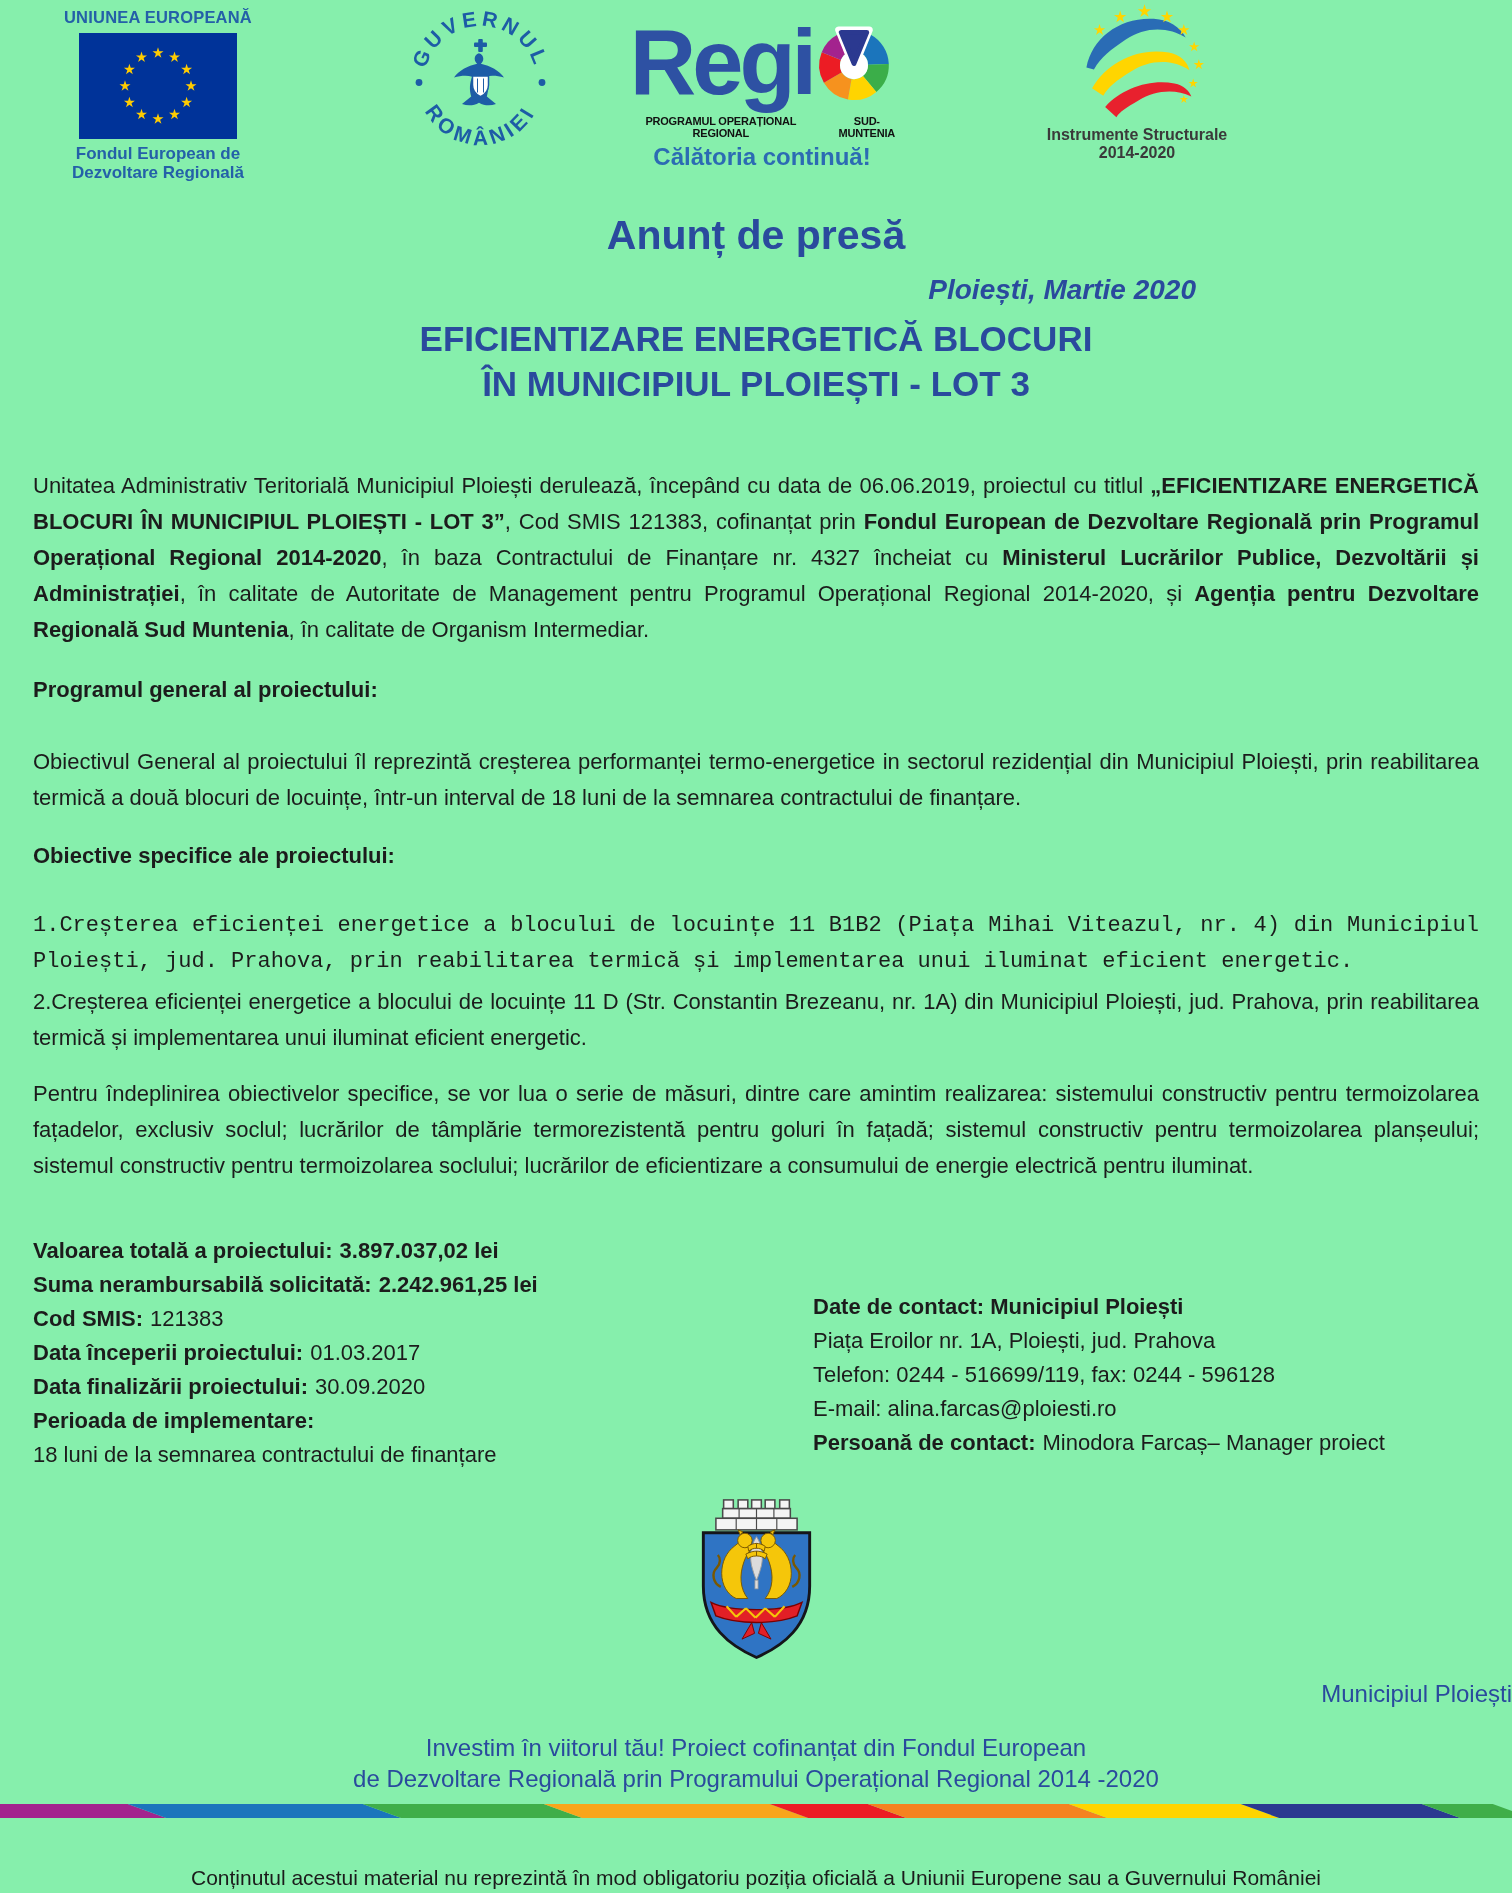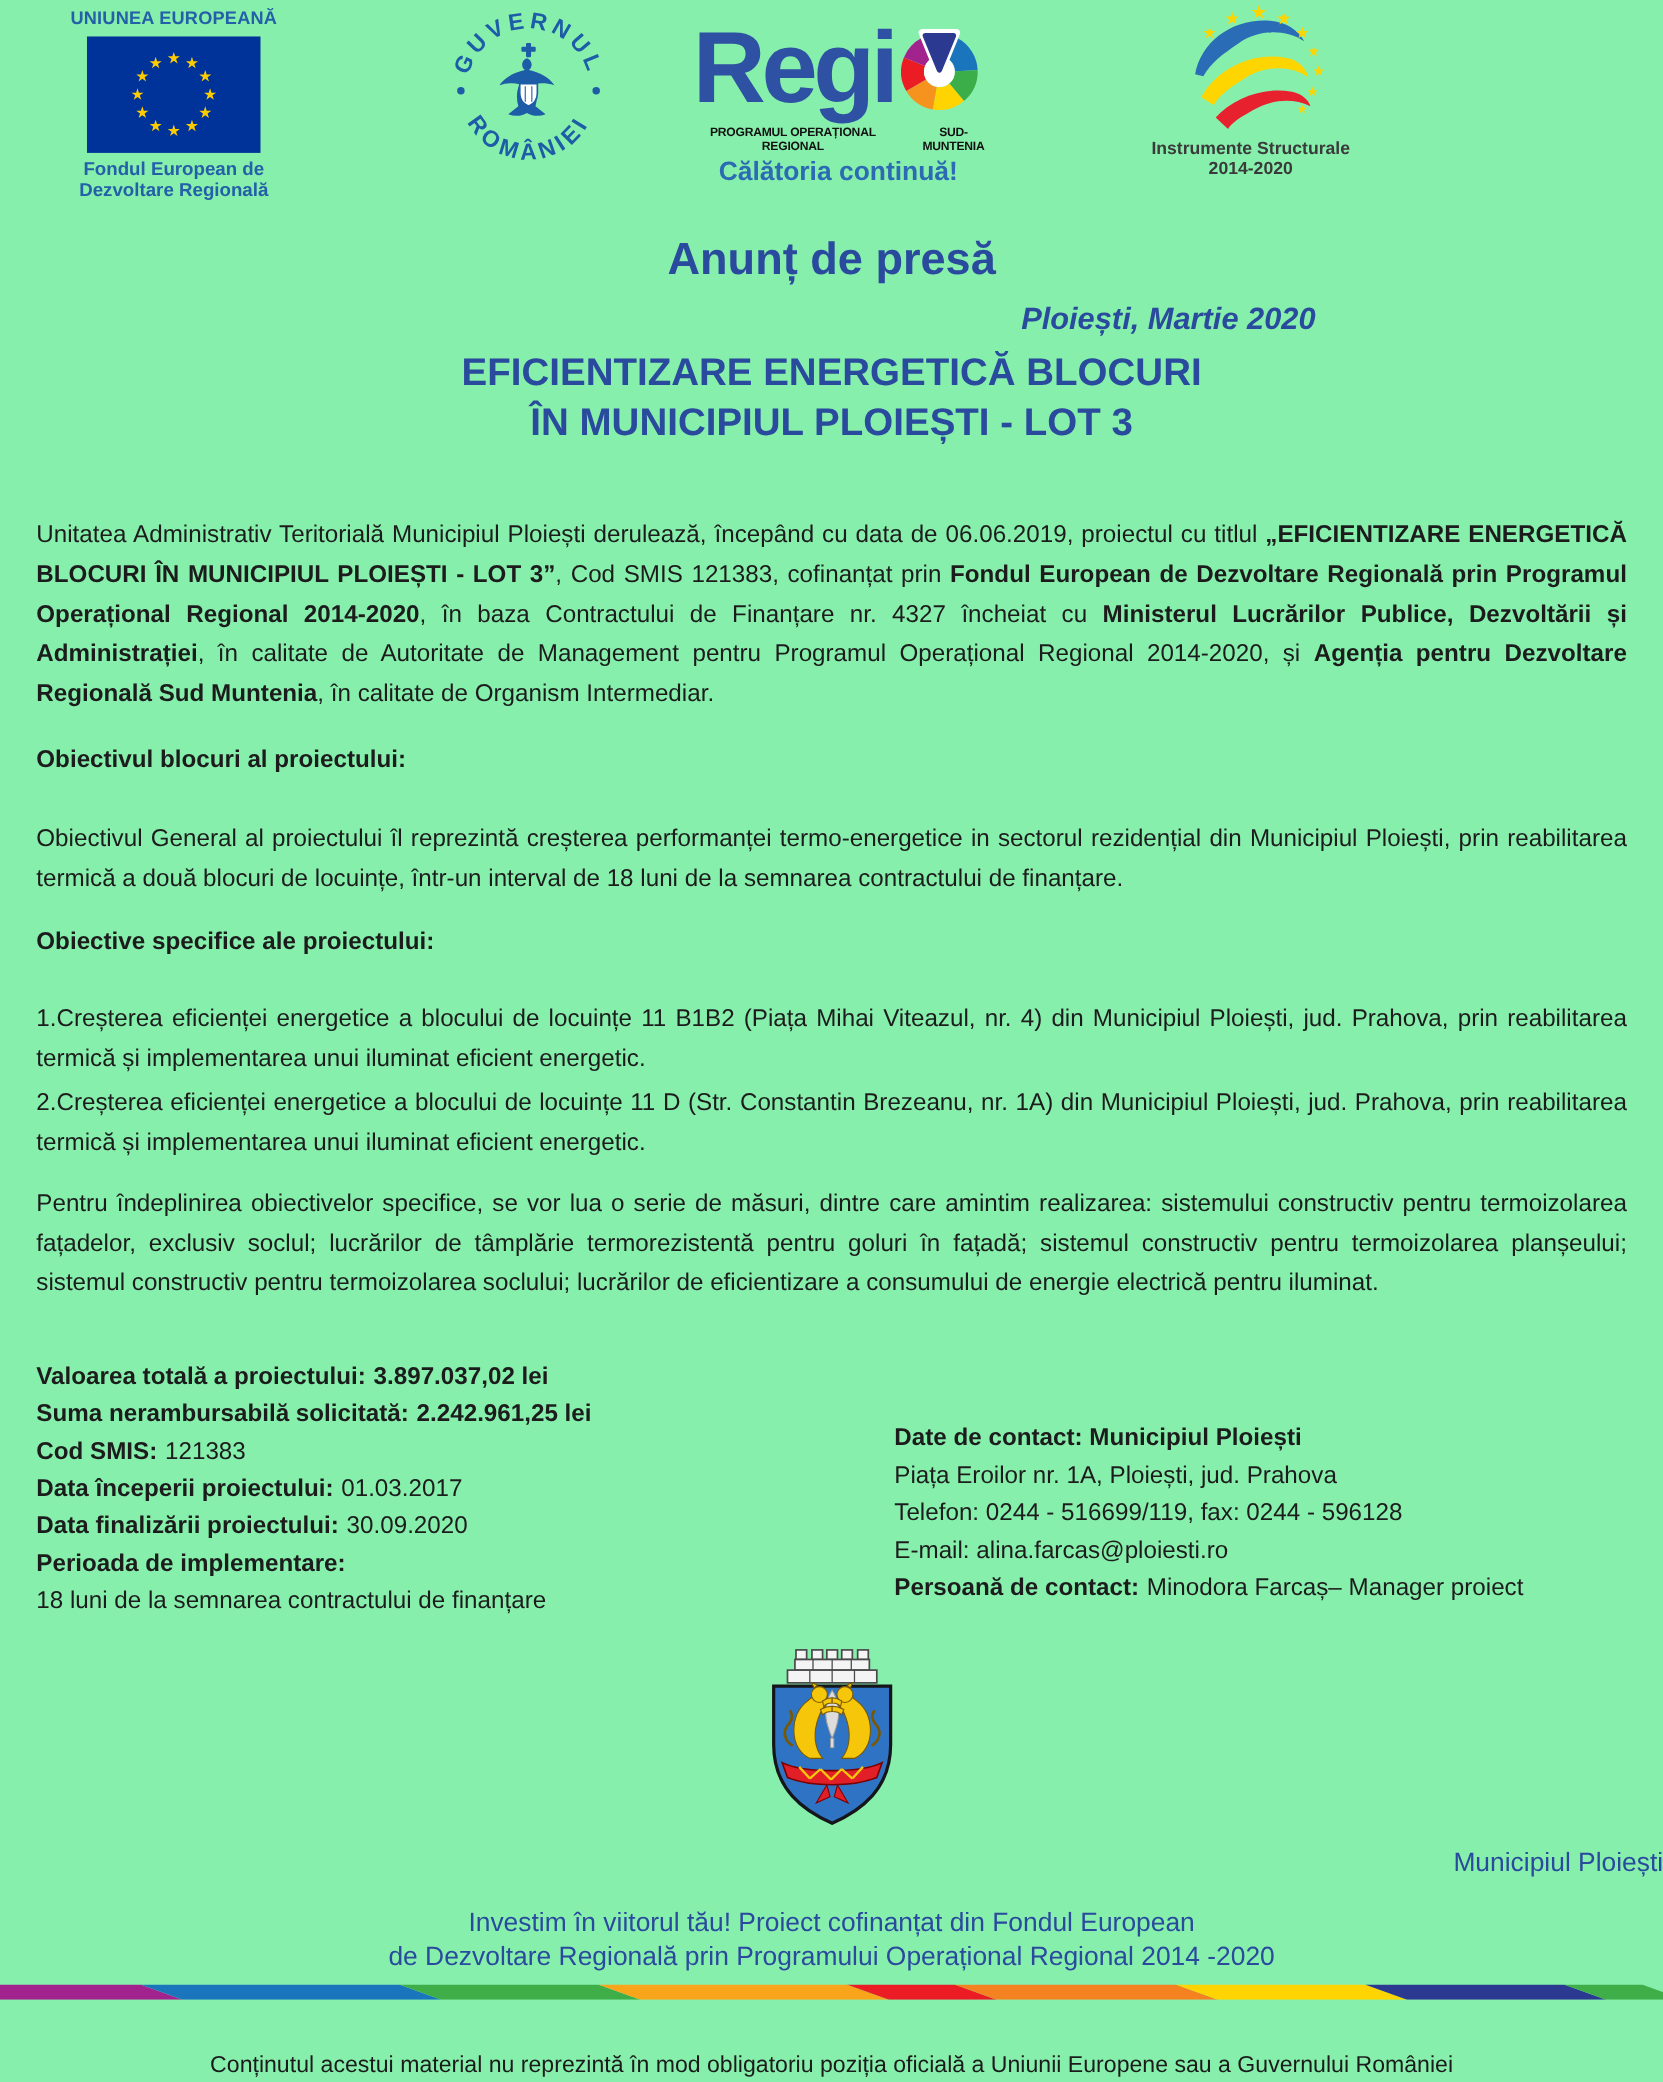--- a/index.html
+++ b/index.html
@@ -36,21 +36,21 @@
 
   
   .txt{position:absolute;left:33px;width:1446px;font-size:22px;line-height:36px;color:#1c1c1c;}
   .just{text-align:justify;}
   .b{font-weight:700;}
   .gap{margin-left:.32em;}
   .p-intro{top:446px;}
   .h-general{top:672px;font-weight:700;}
   .p-general{top:722px;}
   .h-specific{top:838px;font-weight:700;}
-  .p-obj1{top:886px;}
+  .p-obj1{top:886px;font-family:Liberation Mono, monospace;}
   .p-obj2{top:962px;}
   .p-measures{top:1054px;}
 
   
   .info{position:absolute;left:33px;top:1222px;width:1446px;font-size:22px;line-height:34px;}
   .info-left{position:absolute;left:0;top:0;width:770px;margin-top:12px;}
   .info-right{position:absolute;left:780px;top:68px;width:666px;}
 
   
   .coa{position:absolute;top:1490px;left:0;right:0;display:flex;justify-content:center;}
@@ -180,21 +180,21 @@
 
   <div class="doc-type">Anunț de presă</div>
   <div class="dateline">Ploiești, Martie 2020</div>
   <div class="main-title">
     <span>EFICIENTIZARE ENERGETICĂ BLOCURI</span><br>
     <span>ÎN MUNICIPIUL PLOIEȘTI - LOT 3</span>
   </div>
 
   <p class="txt just p-intro"><span>Unitatea Administrativ Teritorială Municipiul Ploiești derulează, începând cu data de 06.06.2019, proiectul cu titlul </span><span class="b">„EFICIENTIZARE ENERGETICĂ BLOCURI ÎN MUNICIPIUL PLOIEȘTI - LOT 3”</span><span>, Cod SMIS 121383, cofinanțat prin </span><span class="b">Fondul European de Dezvoltare Regională prin Programul Operațional Regional 2014-2020</span><span>, în baza Contractului de Finanțare nr. 4327 încheiat cu </span><span class="b">Ministerul Lucrărilor Publice, Dezvoltării și Administrației</span><span>, în calitate de Autoritate de Management pentru Programul Operațional Regional 2014-2020, și </span><span class="b">Agenția pentru Dezvoltare Regională Sud Muntenia</span><span>, în calitate de Organism Intermediar.</span></p>
 
-  <div class="txt h-general">Obiectivul blocuri al proiectului:</div>
+  <div class="txt h-general">Programul general al proiectului:</div>
   <p class="txt just p-general">Obiectivul General al proiectului îl reprezintă creșterea performanței termo-energetice in sectorul rezidențial din Municipiul Ploiești, prin reabilitarea termică a două blocuri de locuințe, într-un interval de 18 luni de la semnarea contractului de finanțare.</p>
 
   <div class="txt h-specific">Obiective specifice ale proiectului:</div>
   <p class="txt just p-obj1">1.Creșterea eficienței energetice a blocului de locuințe 11 B1B2 (Piața Mihai Viteazul, nr. 4) din Municipiul Ploiești, jud. Prahova, prin reabilitarea termică și implementarea unui iluminat eficient energetic.</p>
   <p class="txt just p-obj2">2.Creșterea eficienței energetice a blocului de locuințe 11 D (Str. Constantin Brezeanu, nr. 1A) din Municipiul Ploiești, jud. Prahova, prin reabilitarea termică și implementarea unui iluminat eficient energetic.</p>
 
   <p class="txt just p-measures">Pentru îndeplinirea obiectivelor specifice, se vor lua o serie de măsuri, dintre care amintim realizarea: sistemului constructiv pentru termoizolarea fațadelor, exclusiv soclul; lucrărilor de tâmplărie termorezistentă pentru goluri în fațadă; sistemul constructiv pentru termoizolarea planșeului; sistemul constructiv pentru termoizolarea soclului; lucrărilor de eficientizare a consumului de energie electrică pentru iluminat.</p>
 
   <div class="info">
     <div class="info-left">

